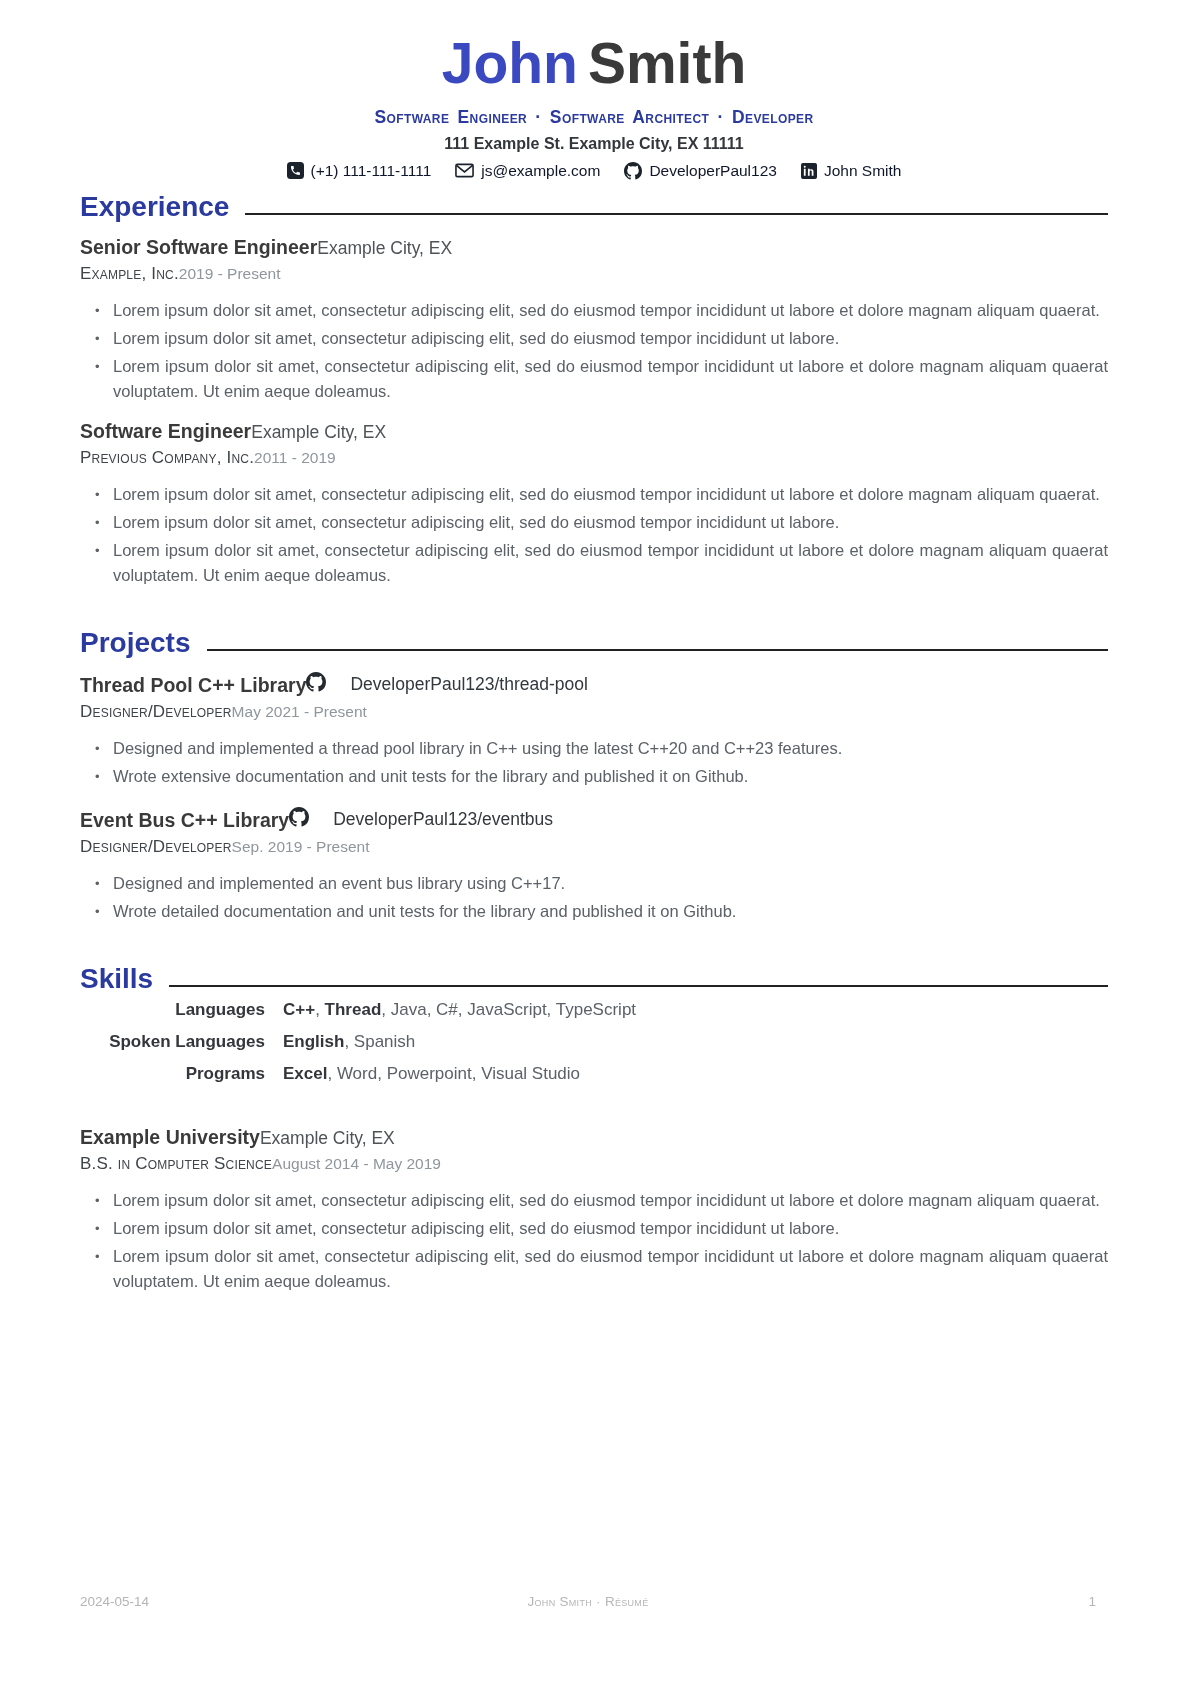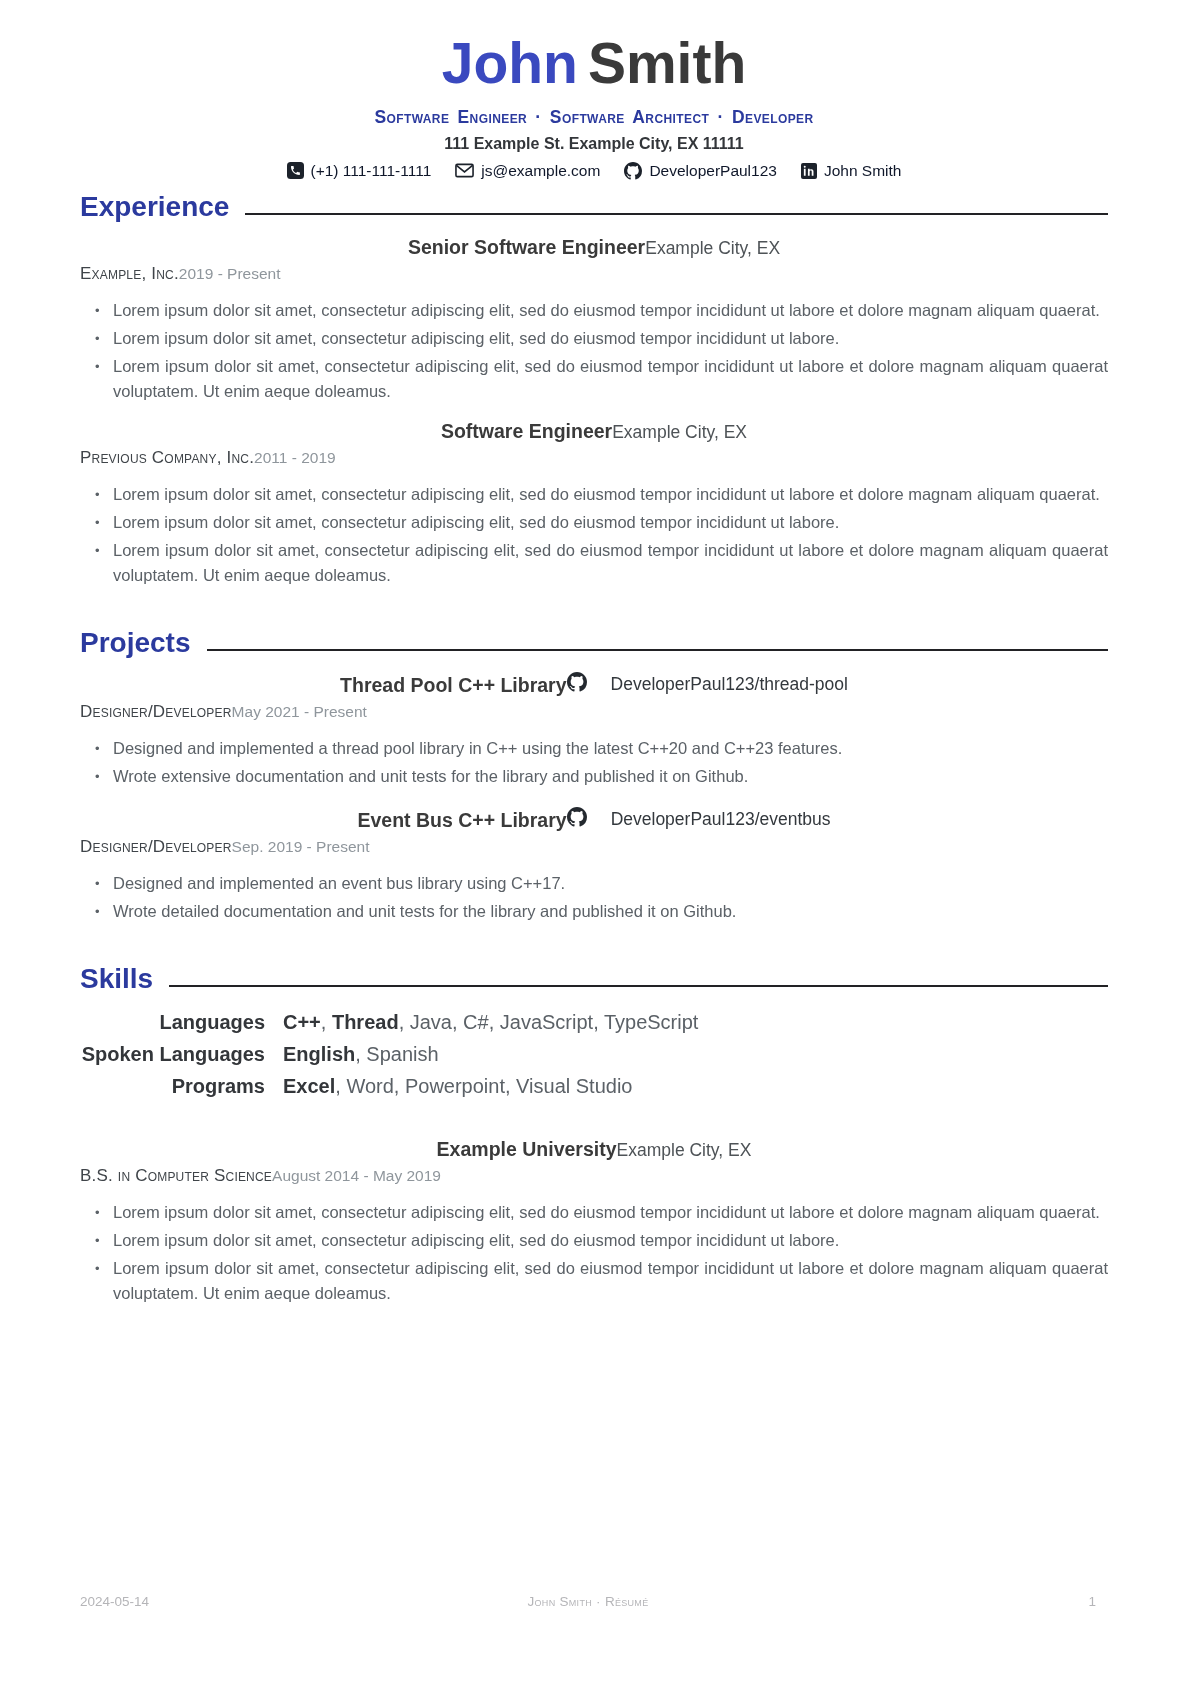--- a/index.html
+++ b/index.html
@@ -33,21 +33,21 @@
 
   
   section { margin-top: 12px; }
   section.gap { margin-top: 40px; }
   .sec-head { display: flex; align-items: flex-end; gap: 16px; }
   .sec-head h2 { margin: 0; font-size: 28px; line-height: 30px; font-weight: 700; color: #2b3a9e; }
   .sec-head .rule { flex: 1; height: 2px; background: #222225; margin-bottom: 7px; }
 
   .entry { margin-top: 14px; }
   .entry + .entry { margin-top: 16px; }
-  .row1 { display: flex; justify-content: center; align-items: baseline; }
+  .row1 { display: flex; justify-content: flex-start; align-items: baseline; }
   .row2 { display: flex; justify-content: flex-start; align-items: baseline; margin-top: 5px; }
   .role-title { margin: 0; font-size: 19.5px; font-weight: 700; color: #3a3a3a; }
   .loc { font-size: 17.5px; color: #4e5357; }
   .sc { font-variant: small-caps; }
   .org { font-size: 17px; color: #3f4449; letter-spacing: 0.2px; }
   .dates { font-size: 15.5px; color: #8f969c; }
   .repo { font-size: 17.5px; color: #33383d; display: inline-flex; align-items: center; gap: 24px; }
 
   ul.bullets { list-style: none; margin: 14px 0 0 0; padding: 0 0 0 33px; }
   ul.bullets li {
@@ -55,21 +55,21 @@
     text-align: justify; margin-bottom: 3px;
   }
   ul.bullets li::before {
     content: "\2022"; position: absolute; left: -18px; top: 0;
     font-size: 13px; line-height: 25px; color: #5b6167;
   }
 
   
   .skills-grid {
     display: grid; grid-template-columns: 185px 1fr; column-gap: 18px; row-gap: 8px;
-    margin-top: 16px; font-size: 20px; line-height: 24px;
+    margin-top: 4px; font-size: 17px; line-height: 24px;
   }
   .skill-label { text-align: right; font-weight: 700; color: #33363a; }
   .skill-value { color: #5b6167; }
   .skill-value .strong { font-weight: 700; color: #33363a; }
 
   
   .footer { position: absolute; top: 1594px; left: 80px; right: 95px; height: 18px; font-size: 13.5px; color: #b5b5b8; }
   .f-left { position: absolute; left: 0; top: 0; }
   .f-center { position: absolute; left: 0; right: 0; top: 0; text-align: center; font-variant: small-caps; letter-spacing: 0.3px; }
   .f-right { position: absolute; right: 0; top: 0; }

